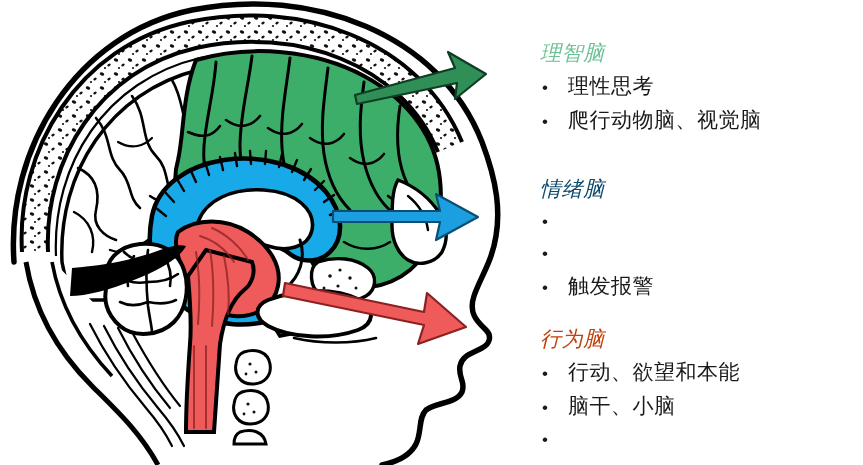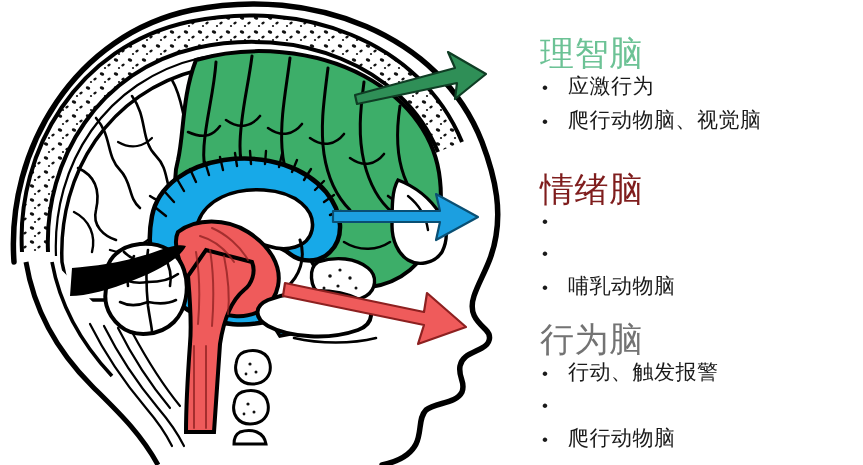--- a/index.html
+++ b/index.html
@@ -34,26 +34,27 @@
   .block {
     position: absolute;
     left: 0;
     width: 335px;
   }
   #block-rational { top: 36px; }
   #block-emotional { top: 172px; }
   #block-behavioral { top: 322px; }
 
   .heading {
-    font-size: 34px;
+    font-size: 21px;
     line-height: 34px;
     font-weight: 400;
     letter-spacing: 0.5px;
     padding-left: 12px;
     white-space: nowrap;
+    font-style: italic;
   }
   .bullets {
     margin: 0;
     padding: 0;
     list-style: none;
   }
   .bullet-row {
     display: flex;
     align-items: baseline;
     font-size: 21px;
@@ -363,56 +364,56 @@
     </svg>
   </div>
 
   <div id="text-panel">
 
     <div class="block" id="block-rational">
       <div class="heading" style="color:#6CC295;">理智脑</div>
       <ul class="bullets">
         <li class="bullet-row">
           <span class="bullet-dot">•</span>
-          <span class="bullet-text">应激行为</span>
+          <span class="bullet-text">理性思考</span>
         </li>
         <li class="bullet-row">
           <span class="bullet-dot">•</span>
           <span class="bullet-text">爬行动物脑、视觉脑</span>
         </li>
       </ul>
     </div>
 
     <div class="block" id="block-emotional">
-      <div class="heading" style="color:#7f1d1d;">情绪脑</div>
+      <div class="heading" style="color:#0c4a6e;">情绪脑</div>
       <ul class="bullets">
         <li class="bullet-row">
           <span class="bullet-dot">•</span>
         </li>
         <li class="bullet-row">
           <span class="bullet-dot">•</span>
         </li>
         <li class="bullet-row">
           <span class="bullet-dot">•</span>
-          <span class="bullet-text">哺乳动物脑</span>
+          <span class="bullet-text">触发报警</span>
         </li>
       </ul>
     </div>
 
     <div class="block" id="block-behavioral">
-      <div class="heading" style="color:#737373;">行为脑</div>
+      <div class="heading" style="color:#c2410c;">行为脑</div>
       <ul class="bullets">
         <li class="bullet-row">
           <span class="bullet-dot">•</span>
-          <span class="bullet-text">行动、触发报警</span>
-        </li>
-        <li class="bullet-row">
-          <span class="bullet-dot">•</span>
-        </li>
-        <li class="bullet-row">
-          <span class="bullet-dot">•</span>
-          <span class="bullet-text">爬行动物脑</span>
+          <span class="bullet-text">行动、欲望和本能</span>
+        </li>
+        <li class="bullet-row">
+          <span class="bullet-dot">•</span>
+          <span class="bullet-text">脑干、小脑</span>
+        </li>
+        <li class="bullet-row">
+          <span class="bullet-dot">•</span>
         </li>
       </ul>
     </div>
 
   </div>
 </div>
 
 </body></html>

